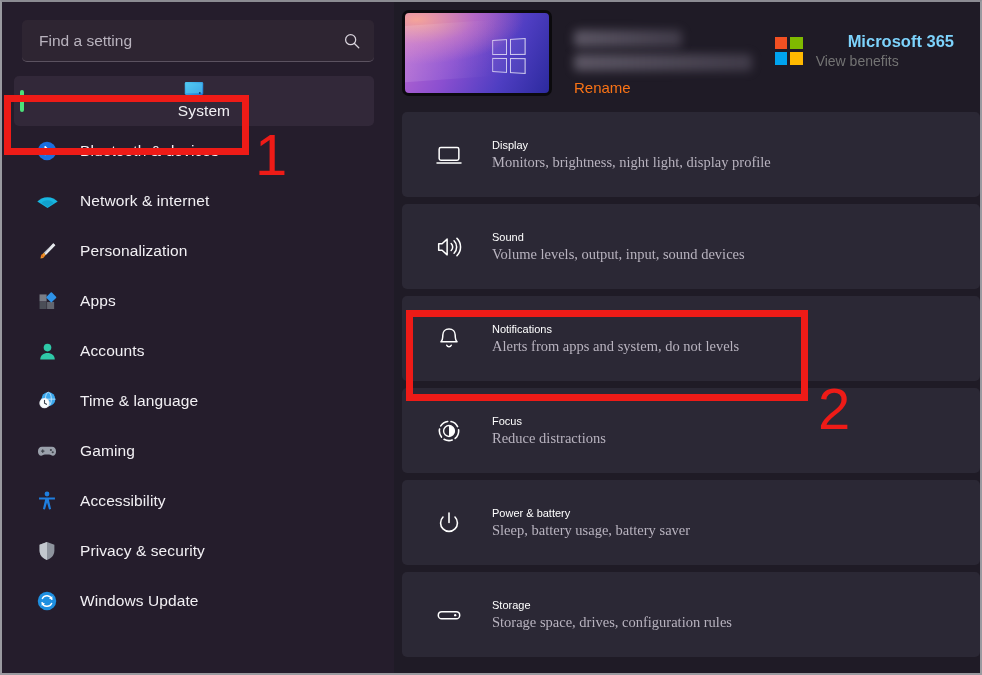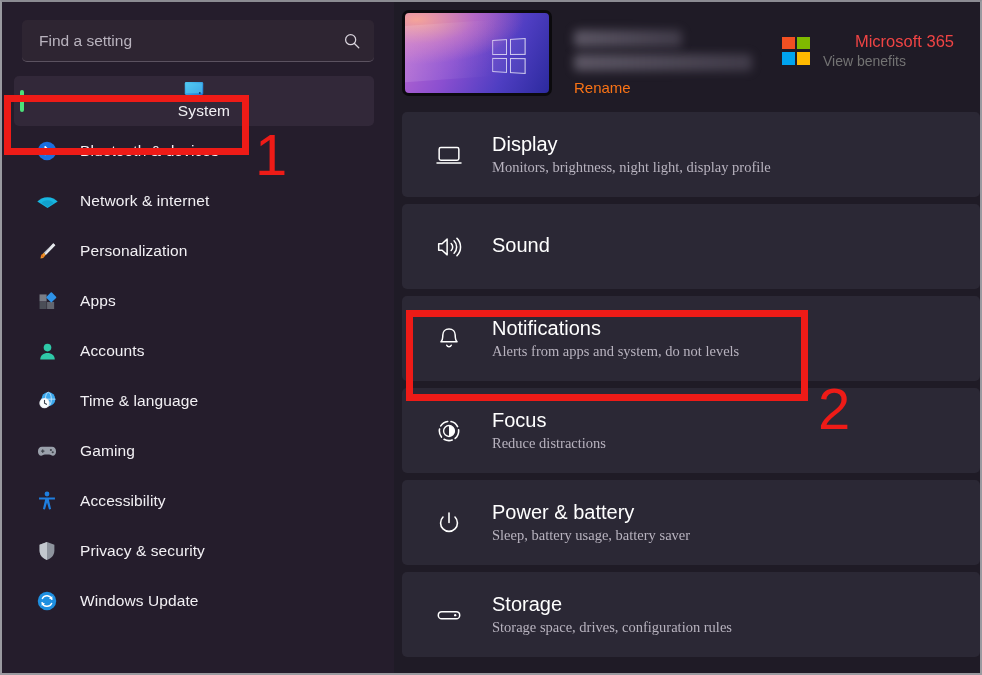--- a/index.html
+++ b/index.html
@@ -147,42 +147,42 @@
   }
   .ms-logo {
     width: 28px; height: 28px;
     display: grid;
     grid-template-columns: 1fr 1fr;
     grid-template-rows: 1fr 1fr;
     gap: 2.5px;
     flex-shrink: 0;
   }
   .ms-logo i { display: block; }
-  .m365-title { color: #ef4444; font-size: 16.5px; font-weight: normal; padding-left: 32px; }
+  .m365-title { color: #7dd3fc; font-size: 16.5px; font-weight: bold; padding-left: 32px; }
   .m365-sub { color: #737373; font-size: 14px; margin-top: 2px; }
 
   .cards { padding: 6px 0 0 8px; }
   .card {
     height: 85px;
     background: #2b2835;
     border-radius: 5px;
     display: flex;
     align-items: center;
     padding-left: 30px;
     margin-bottom: 7px;
     cursor: default;
   }
   .card-icon {
     width: 34px; height: 34px;
     margin-right: 26px;
     display: flex; align-items: center; justify-content: center;
     flex-shrink: 0;
     color: #ffffff;
   }
-  .card-title { color: #ffffff; font-size: 20px; margin-bottom: 3px; }
+  .card-title { color: #ffffff; font-size: 11px; margin-bottom: 3px; }
   .card-sub { color: #b8b3bf; font-size: 14.5px; font-family: Liberation Serif, serif; }
 
   
   .anno-box {
     position: absolute;
     border: 7px solid #ee1b17;
     box-sizing: border-box;
     pointer-events: none;
   }
   .anno-num {
@@ -404,20 +404,21 @@
         <span class="card-icon">
           <svg viewBox="0 0 32 32" width="30" height="30" fill="none" stroke="#fff" stroke-width="1.6" stroke-linecap="round" stroke-linejoin="round">
             <path d="M5 12.5h3.6L14 7.6v16.8l-5.4-4.9H5z"></path>
             <path d="M18.3 12.2a5.3 5.3 0 010 7.6"></path>
             <path d="M21.4 9.4a9.3 9.3 0 010 13.2"></path>
             <path d="M24.5 6.8a13 13 0 010 18.4"></path>
           </svg>
         </span>
         <span>
           <div class="card-title">Sound</div>
+          <div class="card-sub">Volume levels, output, input, sound devices</div>
         </span>
       </div>
 
       <div class="card">
         <span class="card-icon">
           <svg viewBox="0 0 32 32" width="30" height="30" fill="none" stroke="#fff" stroke-width="1.6" stroke-linecap="round" stroke-linejoin="round">
             <path d="M16 5.2c-4.1 0-6.6 2.9-6.6 6.6 0 5.4-2 7.1-2 7.1h17.2s-2-1.7-2-7.1c0-3.7-2.5-6.6-6.6-6.6z"></path>
             <path d="M13.6 22.6a2.6 2.6 0 004.8 0"></path>
           </svg>
         </span>

